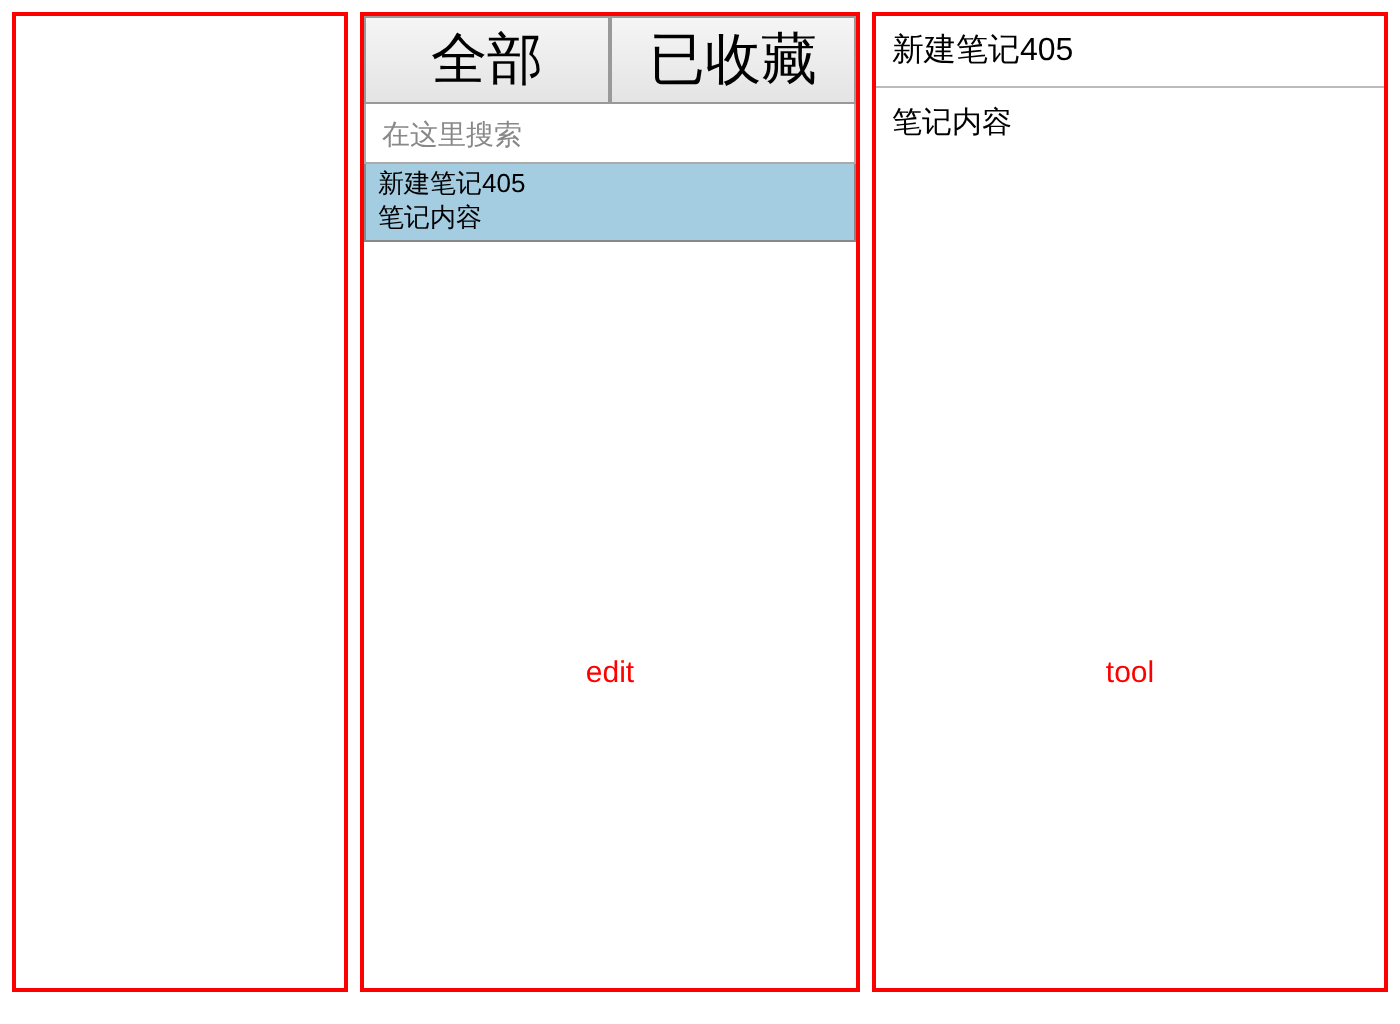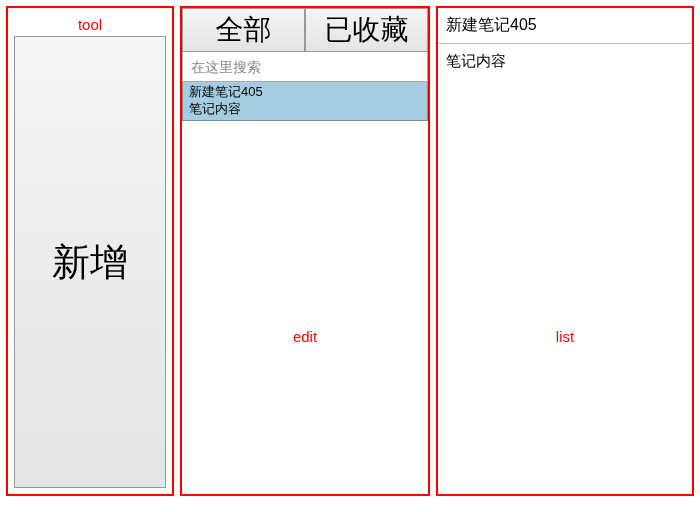--- a/index.html
+++ b/index.html
@@ -122,38 +122,36 @@
     resize: none;
     font-family: inherit;
   }
 </style>
 </head>
 <body>
 
 <div class="container">
 
   <div class="panel tool-panel">
-    <div class="panel-label">tool</div>
-    <button class="tool-btn">新增</button>
   </div>
 
   <div class="panel list-panel">
     <div class="tab-row">
       <button class="tab">全部</button>
       <button class="tab">已收藏</button>
     </div>
     <input class="search-input" type="text" placeholder="在这里搜索" style="">
     <div class="note-list">
       <div class="note-item">
         <div class="title">新建笔记405</div>
         <div class="body">笔记内容</div>
       </div>
     </div>
     <div class="panel-label">edit</div>
   </div>
 
   <div class="panel edit-panel">
     <input class="edit-title" type="text" value="新建笔记405" style="">
     <textarea class="edit-body" style="">笔记内容</textarea>
-    <div class="panel-label">list</div>
+    <div class="panel-label">tool</div>
   </div>
 
 </div>
 
 </body></html>

